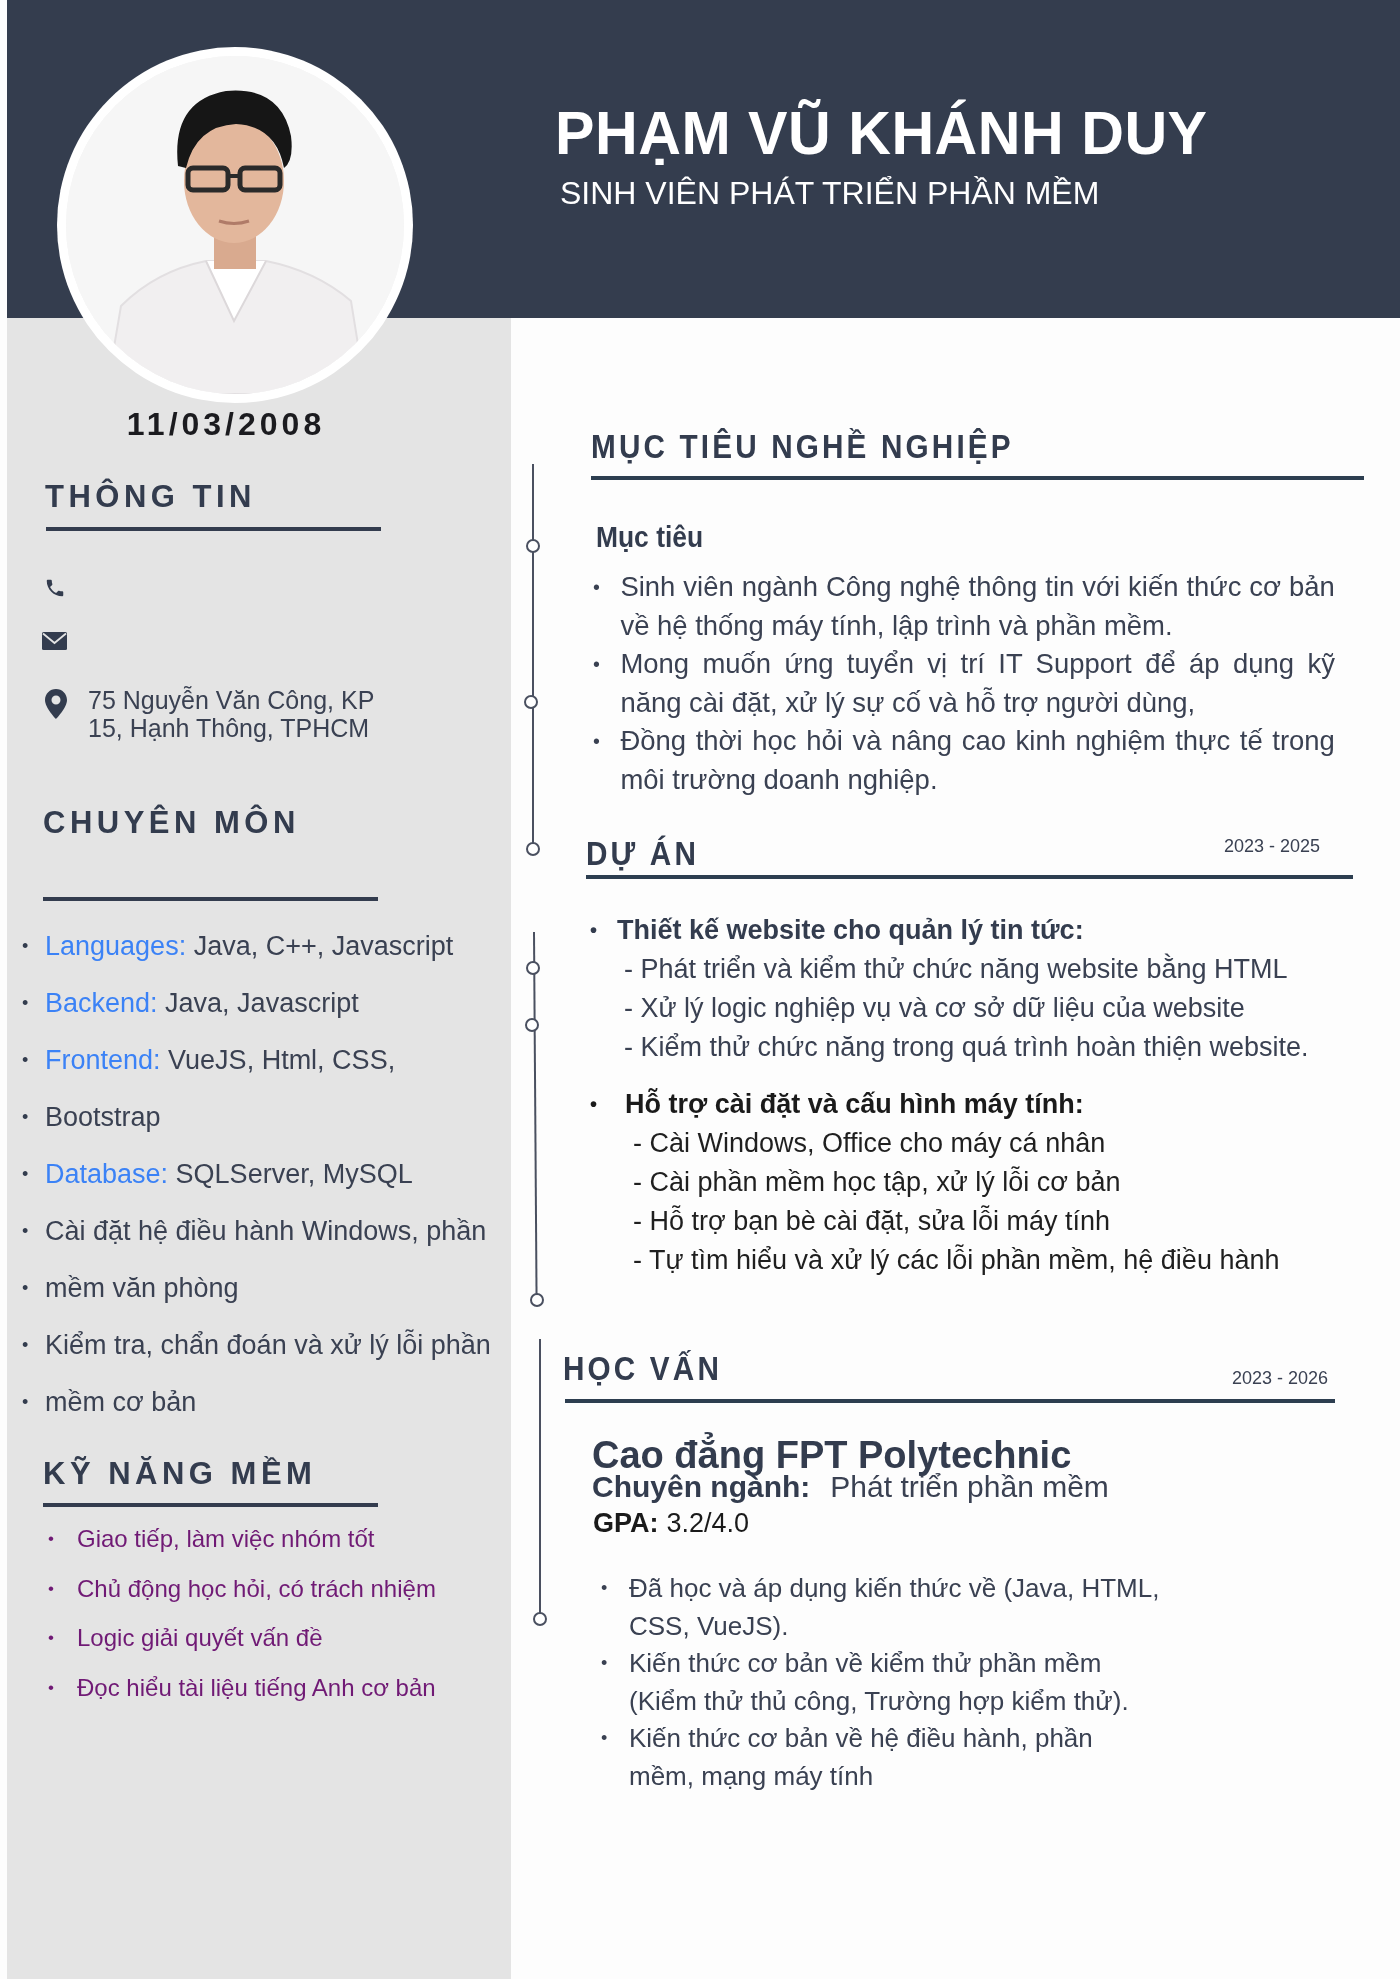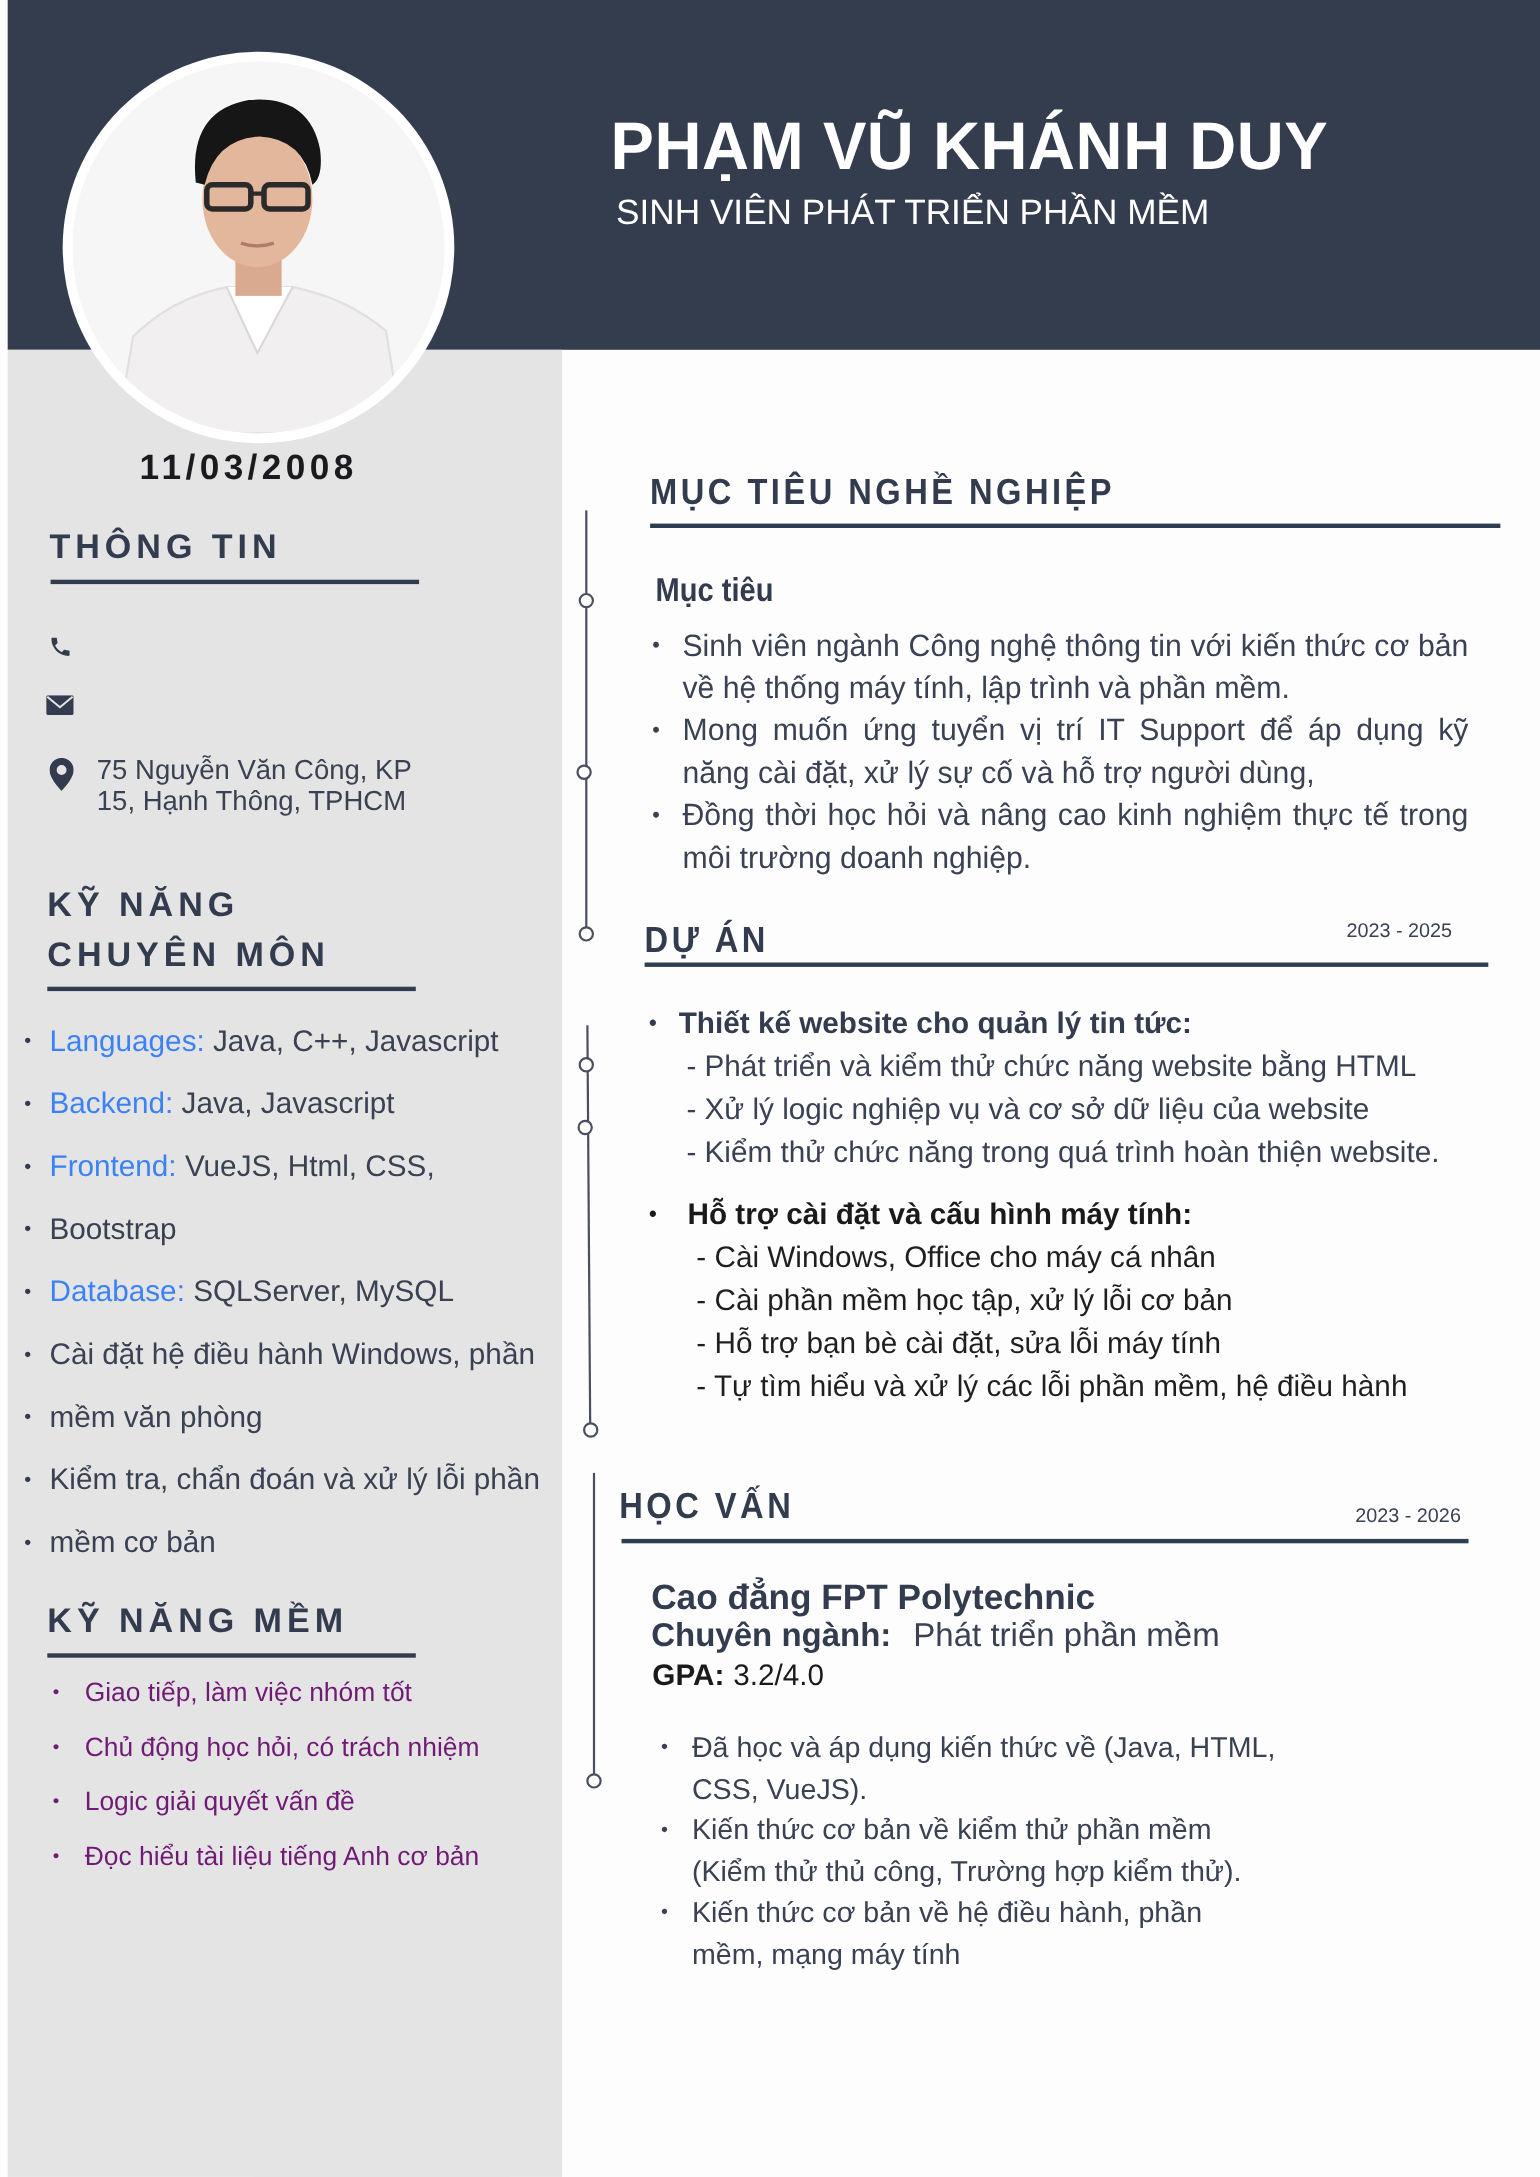--- a/index.html
+++ b/index.html
@@ -41,21 +41,21 @@
     .obj-sub { left: 596px; top: 520px; font-size: 30px; font-weight: bold; color: #333c4e; transform: scaleX(0.88); transform-origin: left; }
     .obj-list { left: 593px; top: 568px; width: 757px; font-size: 28px; color: #3a4152; }
     .obj-item { position: relative; padding-left: 28px; line-height: 38.5px; text-align: justify; transform: scaleX(0.98); transform-origin: left; }
     .obj-item::before { content: "•"; position: absolute; left: 0; top: 0; font-size: 20px; }
 
     .proj { font-size: 27px; color: #3a4152; }
     .proj-head { position: relative; padding-left: 30px; font-weight: bold; color: #333c4e; line-height: 39px; white-space: nowrap; }
     .proj-head::before { content: "•"; position: absolute; left: 0; top: 0; font-size: 20px; }
     .proj-line { line-height: 39px; white-space: nowrap; }
 
-    .edu-school { left: 592px; top: 1434px; font-size: 32px; font-weight: bold; color: #333c4e; white-space: nowrap; }
+    .edu-school { left: 592px; top: 1434px; font-size: 38px; font-weight: bold; color: #333c4e; white-space: nowrap; }
     .edu-major { left: 592px; top: 1470px; font-size: 30px; color: #3a4152; white-space: nowrap; }
     .edu-major b { font-weight: bold; color: #333c4e; margin-right: 20px; }
     .edu-gpa { left: 593px; top: 1508px; font-size: 27px; color: #1a1a1a; white-space: nowrap; }
     .edu-gpa b { font-weight: bold; margin-right: 8px; }
     .edu-list { left: 601px; top: 1570px; font-size: 26px; color: #3a4152; }
     .edu-item { position: relative; padding-left: 28px; line-height: 37.5px; white-space: nowrap; }
     .edu-item::before { content: "•"; position: absolute; left: 0; top: 0; font-size: 18px; }
 
     
     .tl-line { width: 2px; background: #4a5060; }
@@ -117,21 +117,20 @@
   <svg width="22" height="30" viewBox="0 0 22 30">
       <path fill="#333c4e" d="M11 0C4.9 0 0 4.9 0 11c0 8 11 19 11 19s11-11 11-19C22 4.9 17.1 0 11 0zm0 15.5a4.5 4.5 0 1 1 0-9 4.5 4.5 0 0 1 0 9z"></path>
     </svg>
 </div>
 <div class="abs addr">
   <div>75 Nguyễn Văn Công, KP</div>
   <div>15, Hạnh Thông, TPHCM</div>
 </div>
 
 <div class="abs side-h" style="left:43px; top:800px;">
-  <div>KỸ NĂNG</div>
   <div>CHUYÊN MÔN</div>
 </div>
 <div class="abs rule" style="left:43px; top:897px; width:335px;"></div>
 
 <div class="abs skills">
   <div class="skill"><b>Languages:</b><span> Java, C++, Javascript</span></div>
   <div class="skill"><b>Backend:</b><span> Java, Javascript</span></div>
   <div class="skill"><b>Frontend:</b><span> VueJS, Html, CSS,</span></div>
   <div class="skill" style="padding-left:23px;"><span>Bootstrap</span></div>
   <div class="skill"><b>Database:</b><span> SQLServer, MySQL</span></div>

